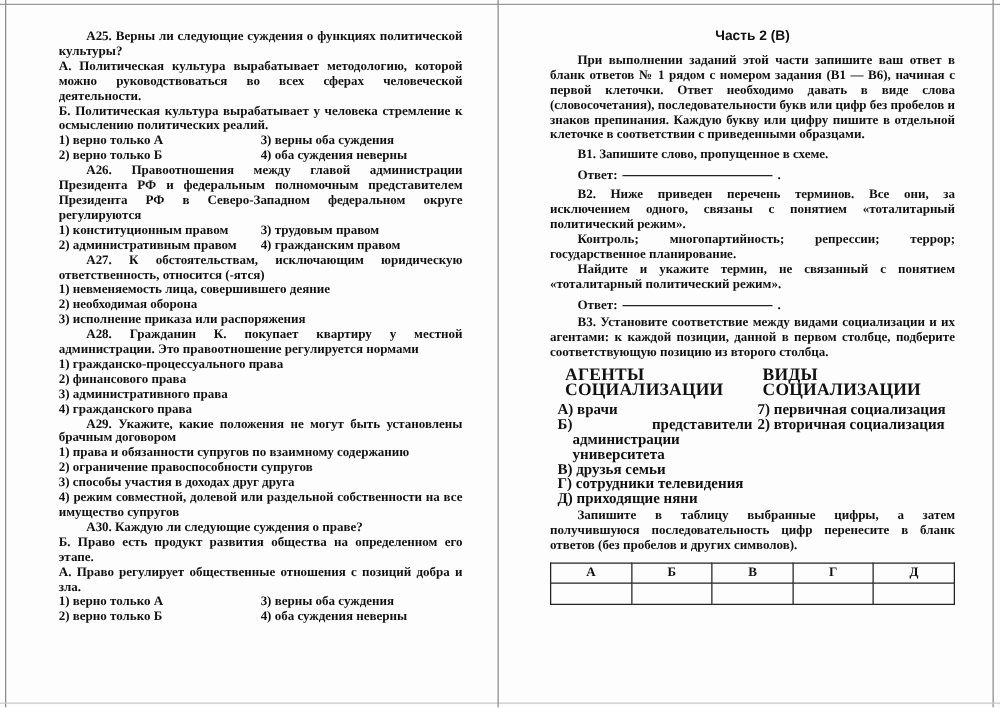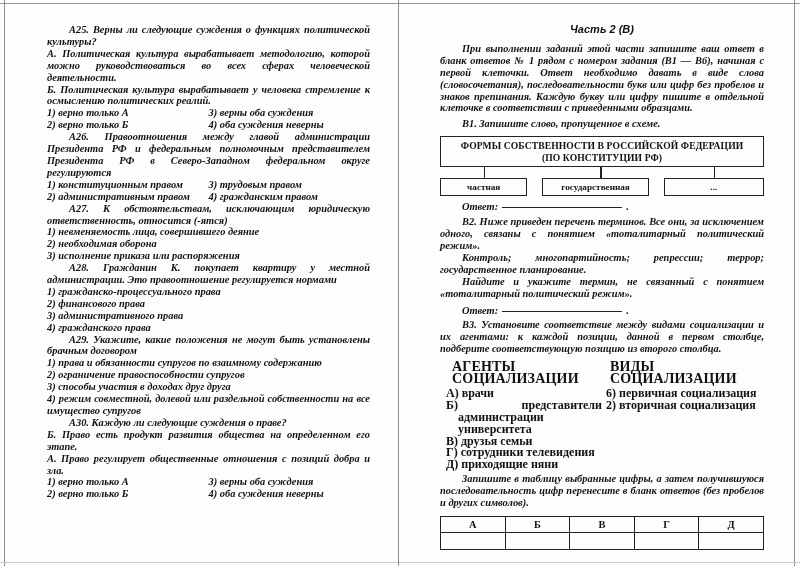--- a/index.html
+++ b/index.html
@@ -21,21 +21,21 @@
   .gutter{position:absolute;left:398px;top:0;width:1px;height:566px;background:#8c8c8c;}
 
   .page{
     position:absolute;top:0;box-sizing:border-box;
   }
   .page-left{left:5px;width:393px;padding:24px 28px 0 42px;}
   .page-right{left:400px;width:394px;padding:24px 30px 0 40px;}
 
   .col{font-size:10.4px;line-height:11.9px;text-align:justify;font-weight:bold;}
 
-  p{margin:0;font-style:italic;}
+  p{margin:0;}
   .q{margin:0;text-indent:22px;}
   .cont{margin:0;text-indent:0;}
   .opts{display:flex;width:100%;margin:0;}
   .opts .o{width:50%;text-indent:0;white-space:nowrap;}
   .opt{margin:0;text-indent:0;}
 
   .part-title{
     text-align:center;font-weight:bold;font-size:11px;
     font-family:"Liberation Sans","DejaVu Sans",sans-serif;
     margin:0 0 7px 0;
@@ -166,36 +166,20 @@
 
   <div class="page page-right">
     <div class="col">
 
       <p class="part-title">Часть 2 (B)</p>
       <p class="intro">При выполнении заданий этой части запишите ваш ответ в бланк ответов № 1 рядом с номером задания (В1 — В6), начиная с первой клеточки. Ответ необходимо давать в виде слова (словосочетания), последовательности букв или цифр без пробелов и знаков препинания. Каждую букву или цифру пишите в отдельной клеточке в соответствии с приведенными образцами.</p>
 
       <div>
         <p class="q">В1. Запишите слово, пропущенное в схеме.</p>
 
-        <div class="diagram">
-          <div class="dia-top">
-            <span>ФОРМЫ СОБСТВЕННОСТИ В РОССИЙСКОЙ ФЕДЕРАЦИИ</span><br>
-            <span>(ПО КОНСТИТУЦИИ РФ)</span>
-          </div>
-          <div class="dia-connect">
-            <span class="vtick" style="left:13.5%"></span>
-            <span class="vtick" style="left:49.5%"></span>
-            <span class="vtick" style="left:84.5%"></span>
-          </div>
-          <div class="dia-row">
-            <div class="dia-box db1">частная</div>
-            <div class="dia-box db2">государственная</div>
-            <div class="dia-box db3">...</div>
-          </div>
-        </div>
 
         <p class="answer-line">
           <span>Ответ:</span><span class="rule"></span><span>.</span>
         </p>
       </div>
 
       <div>
         <p class="q">В2. Ниже приведен перечень терминов. Все они, за исключением одного, связаны с понятием «тоталитарный политический режим».</p>
         <p class="q">Контроль; многопартийность; репрессии; террор; государственное планирование.</p>
         <p class="q">Найдите и укажите термин, не связанный с понятием «тоталитарный политический режим».</p>
@@ -211,21 +195,21 @@
           <div class="mcol left">
             <div class="mhead">АГЕНТЫ СОЦИАЛИЗАЦИИ</div>
             <div class="mitem">А) врачи</div>
             <div class="mitem">Б) представители администрации университета</div>
             <div class="mitem">В) друзья семьи</div>
             <div class="mitem">Г) сотрудники телевидения</div>
             <div class="mitem">Д) приходящие няни</div>
           </div>
           <div class="mcol right">
             <div class="mhead">ВИДЫ СОЦИАЛИЗАЦИИ</div>
-            <div class="mitem">6) первичная социализация</div>
+            <div class="mitem">7) первичная социализация</div>
             <div class="mitem">2) вторичная социализация</div>
           </div>
         </div>
 
         <p class="q">Запишите в таблицу выбранные цифры, а затем получившуюся последовательность цифр перенесите в бланк ответов (без пробелов и других символов).</p>
 
         <table class="grid">
           <tbody>
               <tr>
             <td>А</td>

